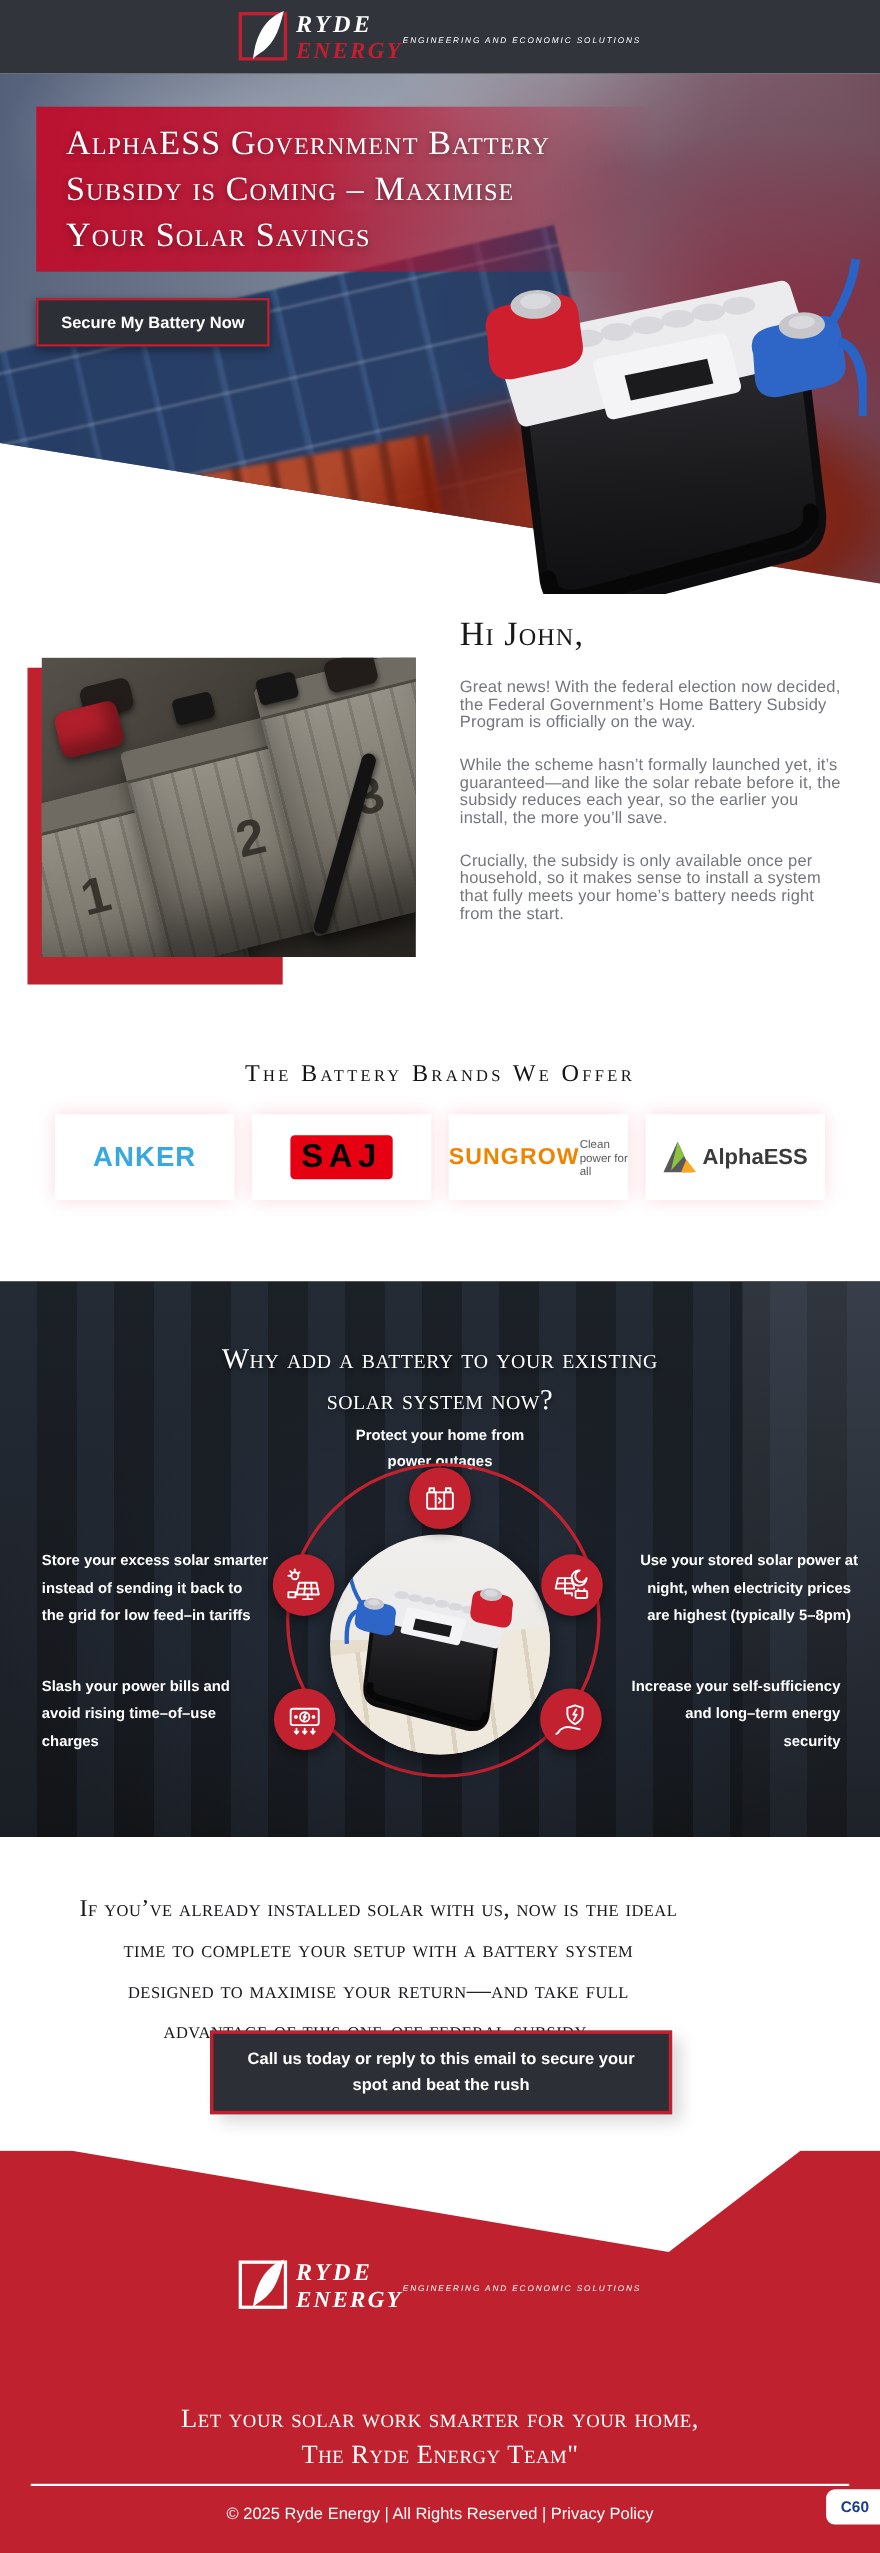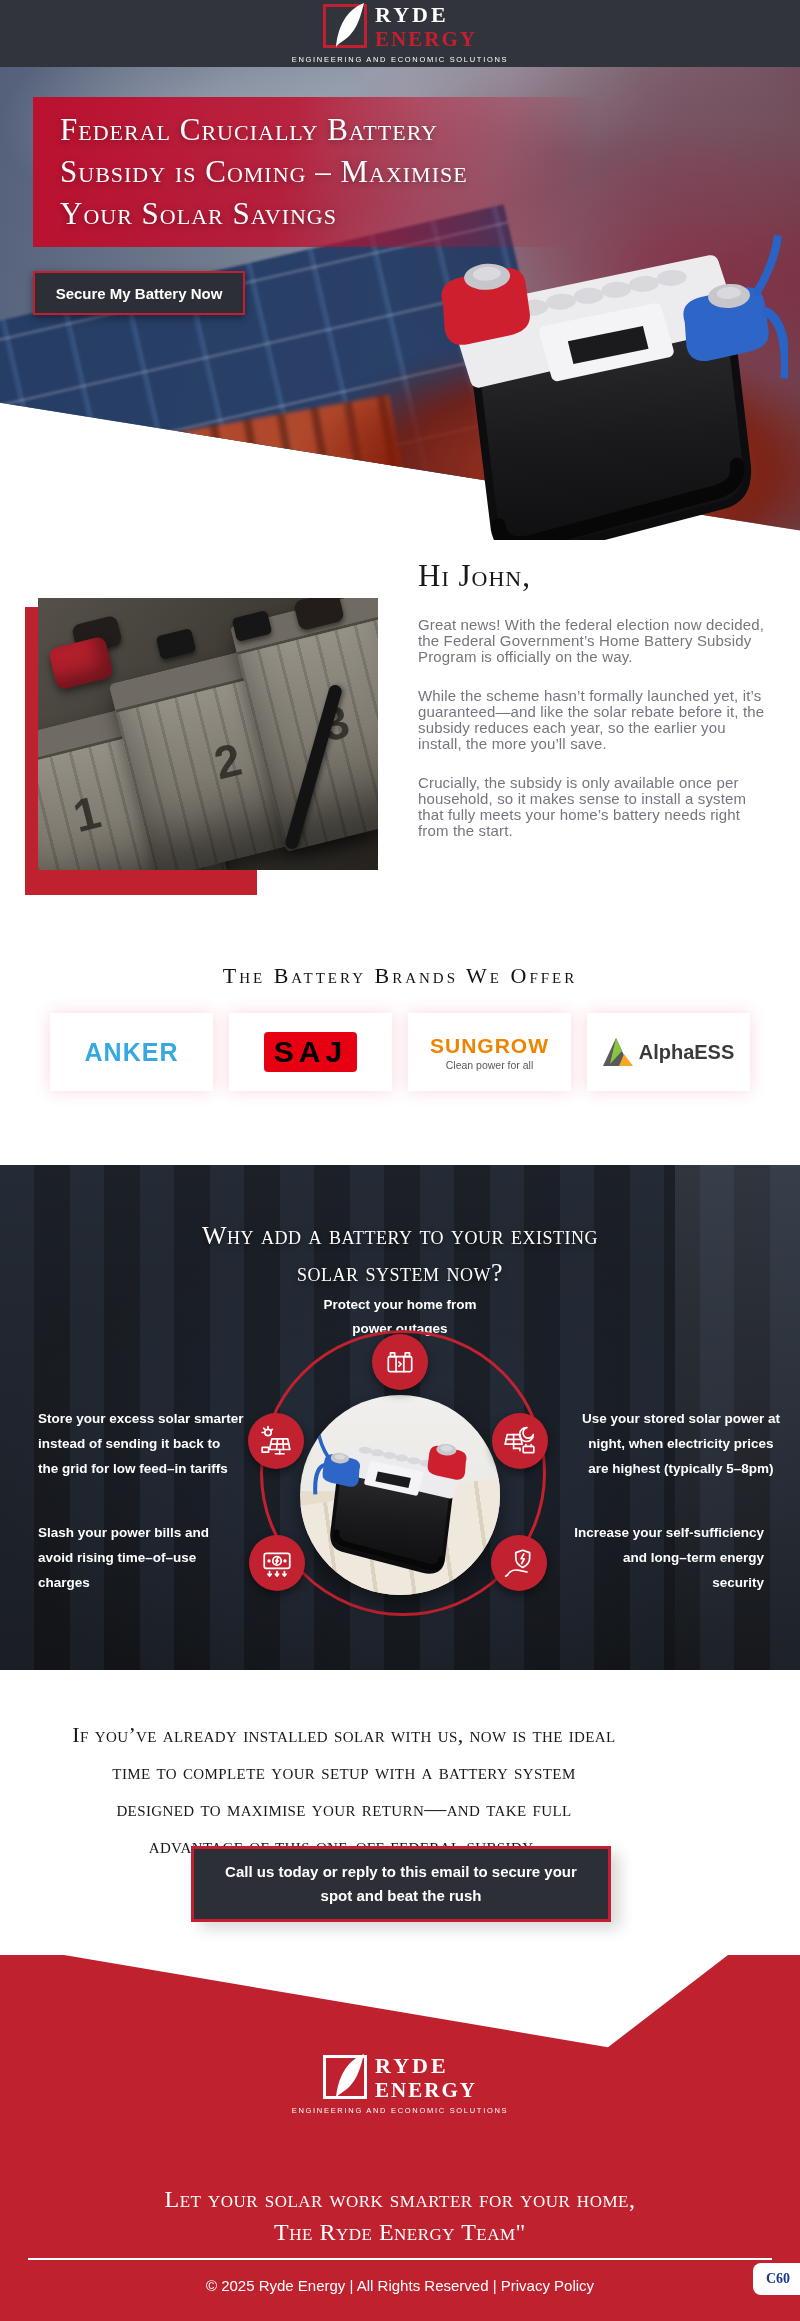--- a/index.html
+++ b/index.html
@@ -2,21 +2,21 @@
 <html><head>
 <meta charset="utf-8">
 <style>
   html,body{margin:0;padding:0;background:#ffffff;}
   .page{position:relative;width:800px;height:2321px;margin:0 auto;overflow:hidden;background:#fff;
         font-family:"Liberation Sans",sans-serif;}
 
   
   .site-header{position:absolute;top:0;left:0;width:800px;height:67px;background:#31353b;
                display:flex;align-items:center;justify-content:center;}
-  .logo{display:flex;flex-direction:column;align-items:center;}
+  .logo{display:flex;flex-direction:row;align-items:center;font-style:italic;}
   .logo-row{display:flex;align-items:flex-start;gap:8px;}
   .logo-icon{width:38px;height:38px;border:3px solid #c41f30;position:relative;flex:0 0 auto;}
   .logo-icon svg{position:absolute;left:3px;top:-6px;width:40px;height:50px;}
   .logo-names{display:flex;flex-direction:column;font-family:"Liberation Serif",serif;line-height:1;}
   .logo-ryde{color:#ffffff;font-size:22px;font-weight:bold;letter-spacing:3px;}
   .logo-energy{color:#c41f30;font-size:21px;font-weight:bold;letter-spacing:2px;margin-top:3px;}
   .logo-tagline{margin-top:5px;color:#ffffff;font-size:7.5px;letter-spacing:1.7px;}
   .logo--light .logo-icon{border-color:#ffffff;}
   .logo--light .logo-ryde,.logo--light .logo-energy,.logo--light .logo-tagline{color:#ffffff;}
 
@@ -84,21 +84,21 @@
   
   .brands{position:absolute;top:955px;left:0;width:800px;height:150px;background:#fff;}
   .brands-heading{margin-top:8px;text-align:center;font-family:"Liberation Serif",serif;
        font-variant:small-caps;color:#121315;font-size:22px;letter-spacing:3px;}
   .cards{display:flex;justify-content:center;gap:16px;margin-top:24px;}
   .card{width:163px;height:78px;background:#fff;display:flex;align-items:center;justify-content:center;
        box-shadow:0 0 16px rgba(225,40,70,.18);}
   .anker-text{color:#38a8e0;font-size:25px;font-weight:bold;letter-spacing:1px;}
   .saj-box{background:#e60012;border-radius:4px;padding:3px 10px;}
   .saj-text{color:#000000;font-size:30px;font-weight:bold;letter-spacing:5px;}
-  .sungrow{display:flex;flex-direction:column;align-items:center;}
+  .sungrow{display:flex;flex-direction:row;align-items:center;}
   .sungrow-text{color:#f08300;font-size:21px;font-weight:bold;letter-spacing:1px;}
   .sungrow-tag{color:#5a5a5a;font-size:10.5px;margin-top:1px;}
   .alphaess{display:flex;align-items:center;gap:6px;}
   .alphaess-text{color:#3a3a3a;font-size:20px;font-weight:bold;}
 
   
   .why{position:absolute;top:1165px;left:0;width:800px;height:505px;background:#17191d;}
   .why-bg{position:absolute;inset:0;overflow:hidden;background:
        radial-gradient(520px 320px at 50% 62%, rgba(38,48,64,.55), transparent 78%),
        linear-gradient(180deg,#20252d 0%,#15171b 100%);}
@@ -152,21 +152,21 @@
   .footer-logo{position:absolute;top:100px;left:0;width:100%;display:flex;justify-content:center;}
   .footer-quote{position:absolute;top:228px;left:0;width:100%;text-align:center;
        font-family:"Liberation Serif",serif;font-variant:small-caps;color:#fff;
        font-size:24px;line-height:33px;letter-spacing:.5px;}
   .footer-quote div{white-space:nowrap;}
   .footer-divider{position:absolute;top:303px;left:28px;width:744px;height:2px;background:#fff;}
   .footer-bottom{position:absolute;top:322px;left:0;width:100%;text-align:center;color:#fff;
        font-size:15px;}
   .footer-bottom .privacy{cursor:pointer;}
   .c60-badge{position:absolute;right:0;top:308px;background:#fff;color:#1a3a8c;font-weight:bold;
-       font-size:14px;padding:8px 10px 8px 13px;border-radius:8px 0 0 8px;cursor:pointer;font-family:Liberation Serif, serif;}
+       font-size:14px;padding:8px 10px 8px 13px;border-radius:8px 0 0 8px;cursor:pointer;}
 </style>
 </head>
 <body>
 
 <div class="page">
 
   <div class="site-header">
     <div class="logo">
       <div class="logo-row">
         <div class="logo-icon">
@@ -184,21 +184,21 @@
   </div>
 
   <div class="hero">
     <div class="hero-bg">
       <div class="sky"></div>
       <div class="panels"></div>
       <div class="roof"></div>
       <div class="ember"></div>
       <div class="title-panel"></div>
       <div class="hero-title">
-        <div>Federal Crucially Battery</div>
+        <div>AlphaESS Government Battery</div>
         <div>Subsidy is Coming – Maximise</div>
         <div>Your Solar Savings</div>
       </div>
     </div>
     <div class="hero-battery">
       <svg viewBox="0 0 400 430" width="400" height="430">
         <defs>
           <linearGradient id="bodyGrad" x1="0" y1="0" x2="0" y2="1">
             <stop offset="0" stop-color="#2b2b2f"></stop>
               <stop offset="0.5" stop-color="#1a1a1d"></stop>

